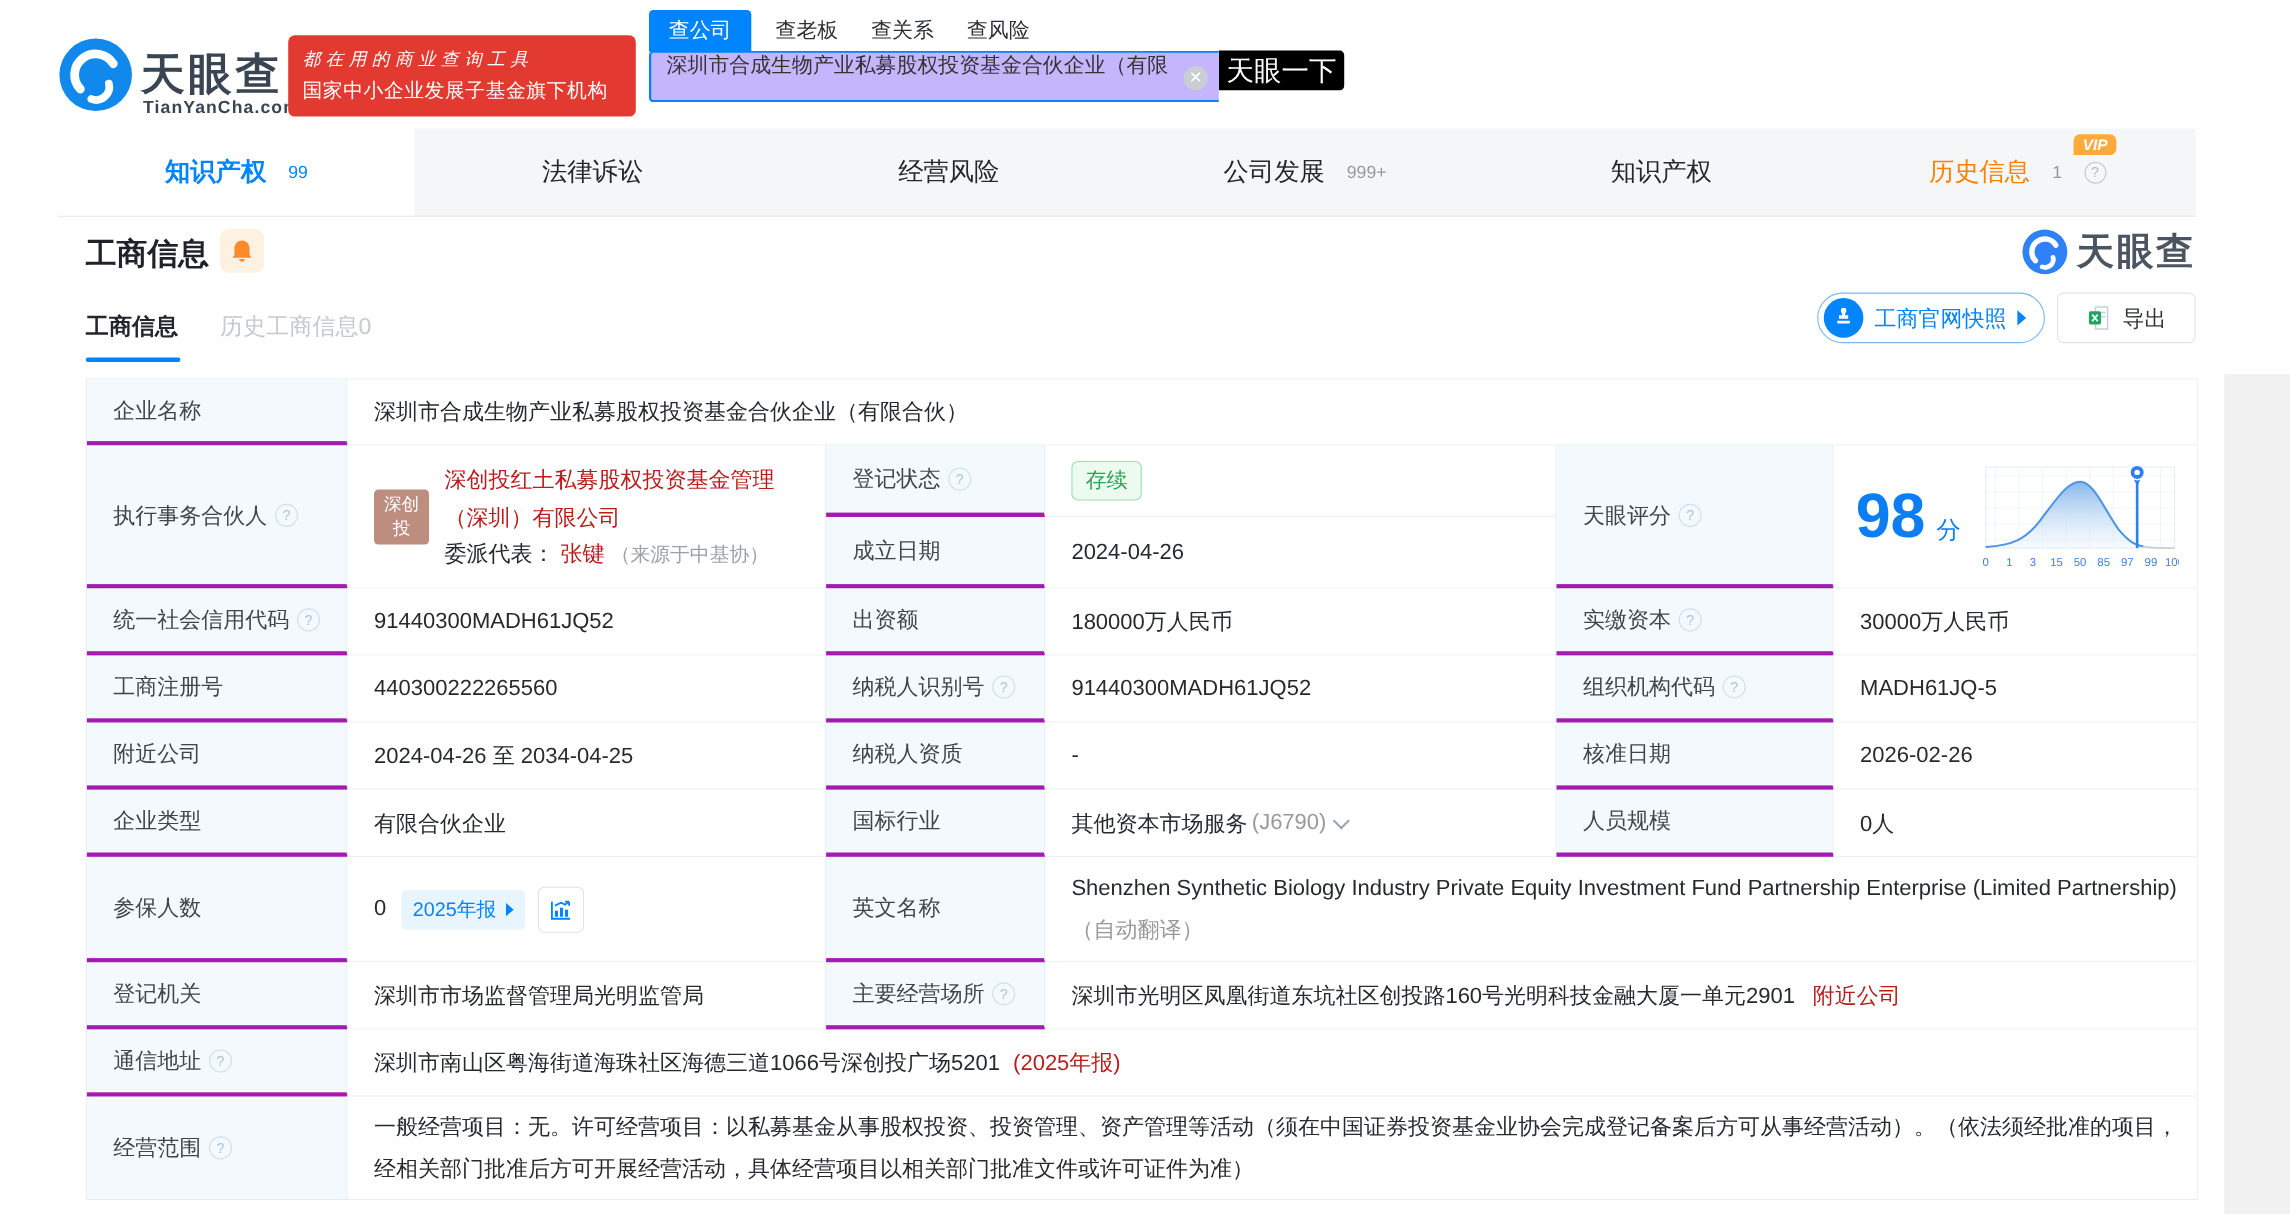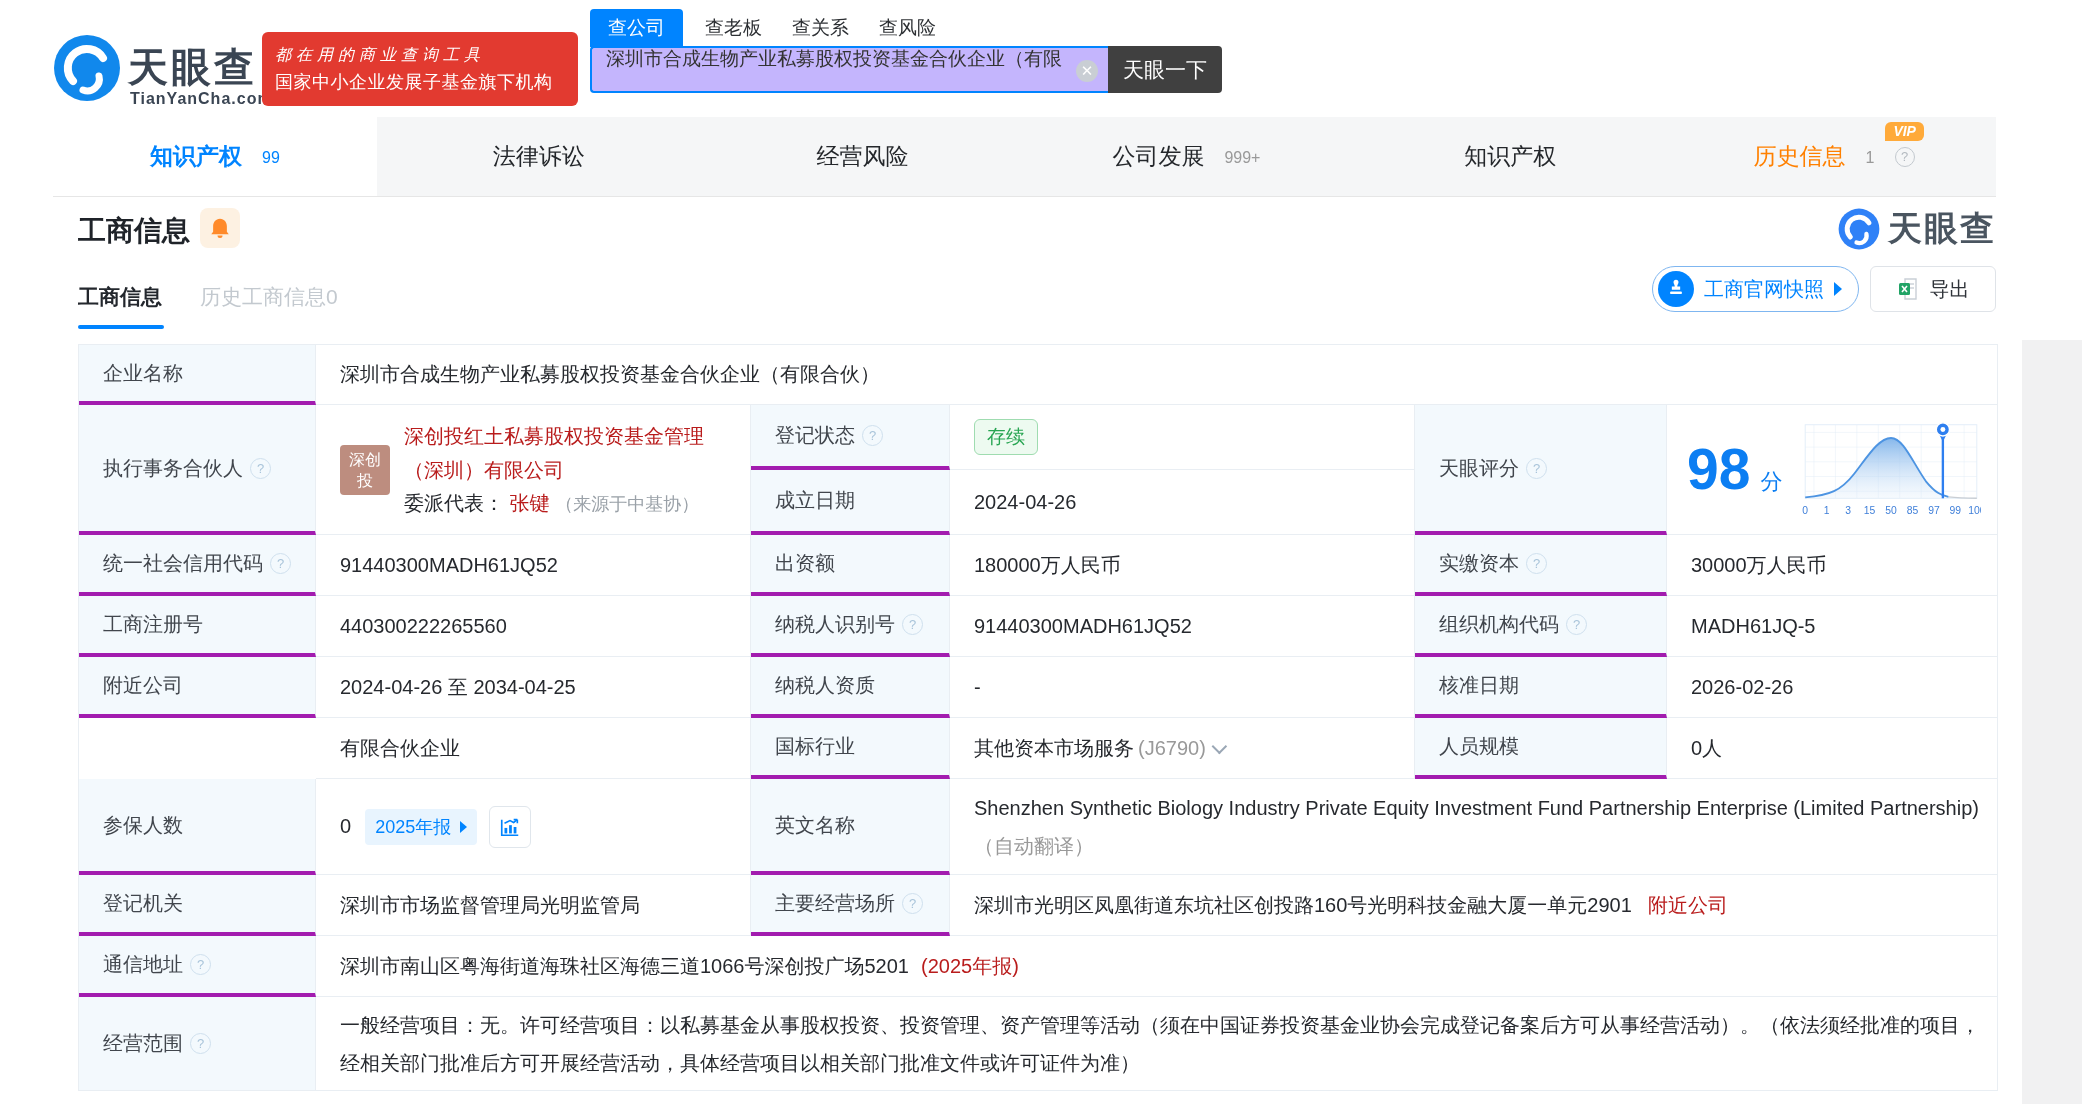--- a/index.html
+++ b/index.html
@@ -17,21 +17,21 @@
   .promo .p2 { font-size:18px; letter-spacing:0.5px; line-height:28px; white-space:nowrap; }
 
   .search-wrap { position:absolute; left:590px; top:10px; }
   .stabs { display:flex; align-items:center; height:36px; }
   .stab { font-size:19px; color:#2c2f33; margin-right:30px; cursor:pointer; }
   .stab.active { background:#0084ff; color:#fff; padding:6px 18px; border-radius:4px 4px 0 0; margin-right:22px; }
   .sbox { display:flex; margin-top:0px; }
   .sinput { position:relative; width:518px; height:47px; border:2px solid #0084ff; border-right:none; border-radius:4px 0 0 4px; background:#c4b5fd; display:flex; align-items:flex-start; }
   .sinput input { border:none; outline:none; width:460px; margin-left:14px; font-size:19px; color:#333; font-family:inherit; background:transparent; }
   .sclear { position:absolute; right:10px; top:12px; width:22px; height:22px; border-radius:50%; background:#c9ced4; color:#fff; font-size:15px; line-height:22px; text-align:center; cursor:pointer; }
-  .sbtn { width:114px; height:47px; background:#404040; color:#fff; font-size:21px; border:none; border-radius:0 4px 4px 0; cursor:pointer; font-family:inherit; }
+  .sbtn { width:114px; height:36px; background:#000000; color:#fff; font-size:25px; border:none; border-radius:0 4px 4px 0; cursor:pointer; font-family:inherit; }
 
   .nav { position:absolute; right:0; top:0; height:120px; }
 
   
   .tabbar { position:absolute; left:53px; top:117px; width:1943px; height:80px; background:#f5f6f7; border-bottom:1px solid #e6e6e6; display:flex; }
   .mtab { flex:1; display:flex; align-items:center; justify-content:center; gap:20px; font-size:23px; color:#24272b; cursor:pointer; position:relative; }
   .mtab .cnt { font-size:16px; color:#999; margin-top:2px; }
   .mtab.active { background:#fff; color:#0084ff; font-weight:bold; }
   .mtab.active .cnt { color:#0084ff; font-weight:normal; }
   .mtab.orange { color:#ff8000; }
@@ -294,20 +294,21 @@
     </div>
     <div class="vc noR" style="grid-row:5;grid-column:6">MADH61JQ-5</div>
 
     <div class="lc" style="grid-row:6;grid-column:1">附近公司</div>
     <div class="vc" style="grid-row:6;grid-column:2">2024-04-26 至 2034-04-25</div>
     <div class="lc" style="grid-row:6;grid-column:3">纳税人资质</div>
     <div class="vc" style="grid-row:6;grid-column:4">-</div>
     <div class="lc" style="grid-row:6;grid-column:5">核准日期</div>
     <div class="vc noR" style="grid-row:6;grid-column:6">2026-02-26</div>
 
+    <div class="lc" style="grid-row:7;grid-column:1">企业类型</div>
     <div class="vc" style="grid-row:7;grid-column:2">有限合伙企业</div>
     <div class="lc" style="grid-row:7;grid-column:3">国标行业</div>
     <div class="vc" style="grid-row:7;grid-column:4">
       <span>其他资本市场服务</span>
       <span class="gray" style="margin-left:4px">(J6790)</span>
       <span class="chev"></span>
     </div>
     <div class="lc" style="grid-row:7;grid-column:5">人员规模</div>
     <div class="vc noR" style="grid-row:7;grid-column:6">0人</div>
 

